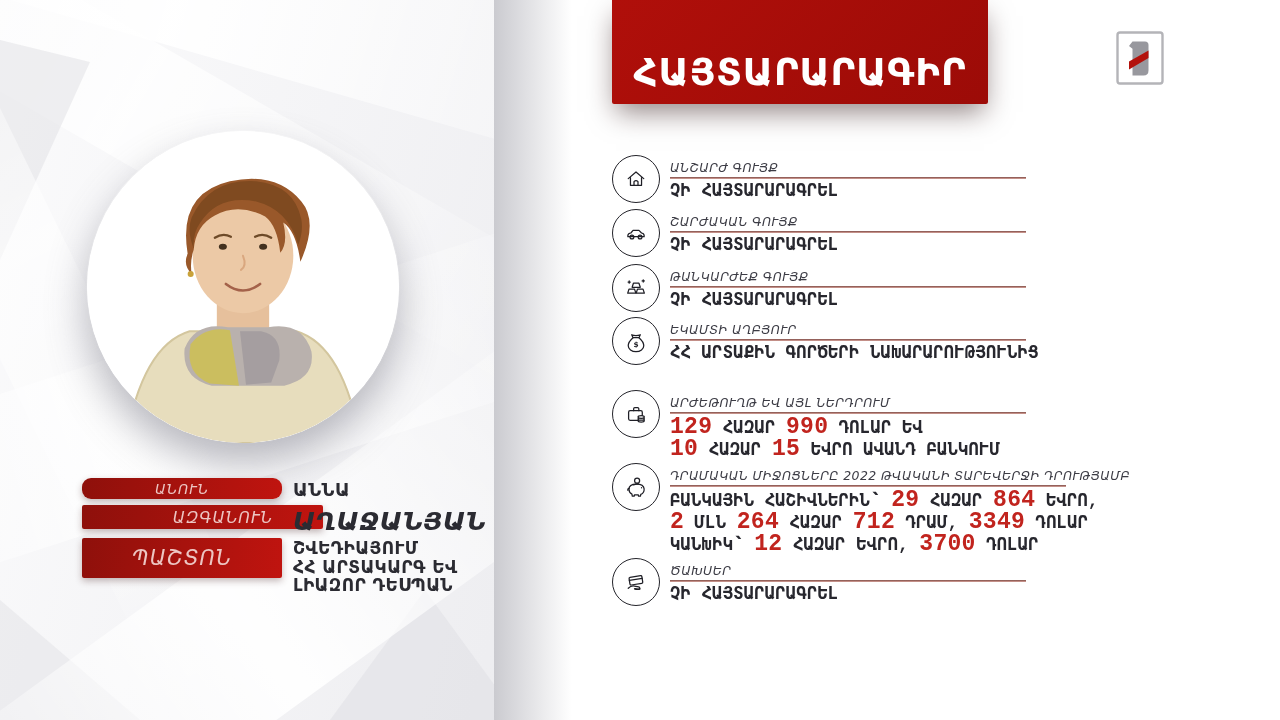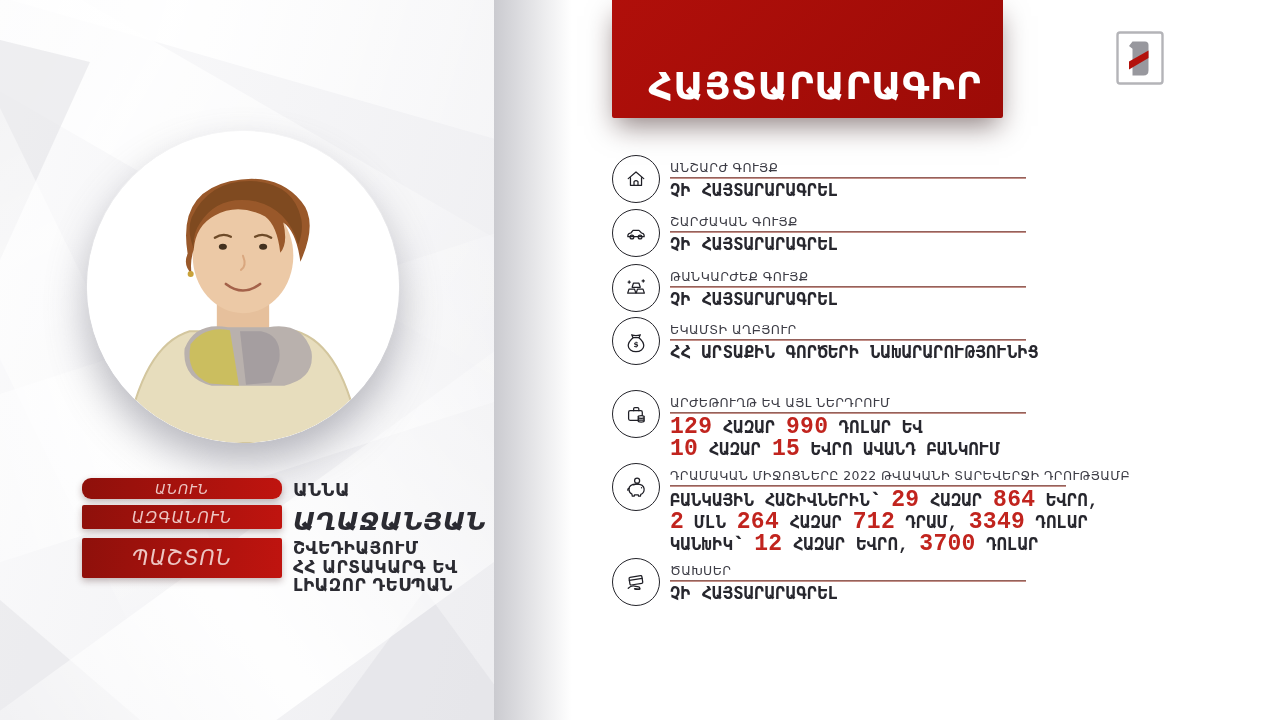--- a/index.html
+++ b/index.html
@@ -20,25 +20,25 @@
   .w1{left:0;top:40px;width:90px;height:220px;clip-path:polygon(0 0,100% 10%,0 100%);opacity:.55;}
   .w2{left:330px;top:590px;width:190px;height:130px;clip-path:polygon(50% 0,100% 100%,0 100%);opacity:.6;}
   .w3{left:0;top:600px;width:140px;height:120px;clip-path:polygon(0 0,100% 100%,0 100%);opacity:.5;}
 
   
   .right-panel{position:absolute;left:494px;top:0;width:786px;height:720px;background:#ffffff;}
   .right-panel::before{content:"";position:absolute;left:0;top:0;bottom:0;width:78px;
     background:linear-gradient(90deg,rgba(130,130,142,.42),rgba(130,130,142,0));}
 
   
-  .title-box{position:absolute;left:612px;top:0;width:376px;height:118px;
+  .title-box{position:absolute;left:612px;top:0;width:376px;height:104px;
     background:linear-gradient(135deg,#b00f0a,#9c0b07);
     border-radius:0 0 2px 2px;
     box-shadow:0 12px 26px -4px rgba(40,12,12,.5);
-    display:flex;align-items:flex-end;justify-content:center;padding-left:15px;}
+    display:flex;align-items:flex-end;justify-content:center;}
   .title-box .title{color:#ffffff;font-size:37px;font-weight:bold;letter-spacing:1px;
     padding-bottom:10px;white-space:nowrap;}
 
   
   .logo{position:absolute;left:1116px;top:31px;width:48px;height:54px;}
 
   
   .portrait{position:absolute;left:87px;top:131px;width:312px;height:312px;border-radius:50%;
     background:#fff;box-shadow:0 20px 40px rgba(95,95,110,.45), 0 0 0 1px rgba(255,255,255,.9);
     overflow:hidden;}
@@ -46,34 +46,34 @@
 
   
   .field{position:absolute;left:82px;}
   .field .tag{position:absolute;left:0;top:0;width:200px;
     background:linear-gradient(100deg,#8e100b,#c0140f);
     border-radius:2px;box-shadow:0 3px 7px rgba(60,20,20,.3);
     display:flex;align-items:center;justify-content:center;
     color:#edc6c3;font-style:italic;letter-spacing:1px;}
   .field .fval{position:absolute;left:211px;top:0;color:#2b2b32;font-weight:bold;white-space:nowrap;}
   .f1{top:478px;} .f1 .tag{height:21px;font-size:14px;border-radius:9px;} .f1 .fval{top:1px;font-size:18px;letter-spacing:.5px;}
-  .f2{top:505px;} .f2 .tag{height:24px;font-size:16px;} .f2 .fval{top:2px;font-size:25px;letter-spacing:.5px;font-style:italic;}
+  .f2{top:505px;} .f2 .tag{height:24px;font-size:16px;padding-left:41px;} .f2 .fval{top:2px;font-size:25px;letter-spacing:.5px;font-style:italic;}
   .f3{top:538px;} .f3 .tag{height:40px;font-size:21px;}
   .f3 .fval{top:1px;font-size:17px;line-height:18.5px;letter-spacing:.4px;}
 
   
   .item{position:absolute;left:612px;display:flex;}
   .i1{top:153px;} .i2{top:207px;} .i3{top:262px;} .i4{top:315px;}
   .i5{top:388px;} .i6{top:461px;} .i7{top:556px;justify-content:flex-end;}
   .icon-wrap{flex:0 0 auto;width:46px;height:46px;margin-top:2px;border:1.7px solid #23232a;
     border-radius:50%;display:flex;align-items:center;justify-content:center;background:transparent;}
   .icon-wrap svg{width:34px;height:34px;stroke:#1f1f26;fill:none;stroke-width:1.7;
     stroke-linecap:round;stroke-linejoin:round;}
   .item-body{margin-left:10px;width:430px;}
-  .item-label{padding-top:7px;font-size:12.5px;color:#3c3c45;
+  .item-label{padding-top:7px;font-size:12.5px;font-style:italic;color:#3c3c45;
     letter-spacing:.4px;white-space:nowrap;}
   .item-underline{margin-top:2px;width:356px;height:2px;
     background:linear-gradient(#7d4a44,#dba79f);}
   .i6 .item-underline{width:396px;}
   .item-value{margin-top:3px;}
   .val-line{font-size:17px;font-weight:bold;color:#27272e;line-height:20px;
     letter-spacing:.3px;white-space:nowrap;font-family:Liberation Mono, monospace;}
   .val-line .num{font-size:23px;color:#c1241e;line-height:20px;}
 </style>
 </head>

